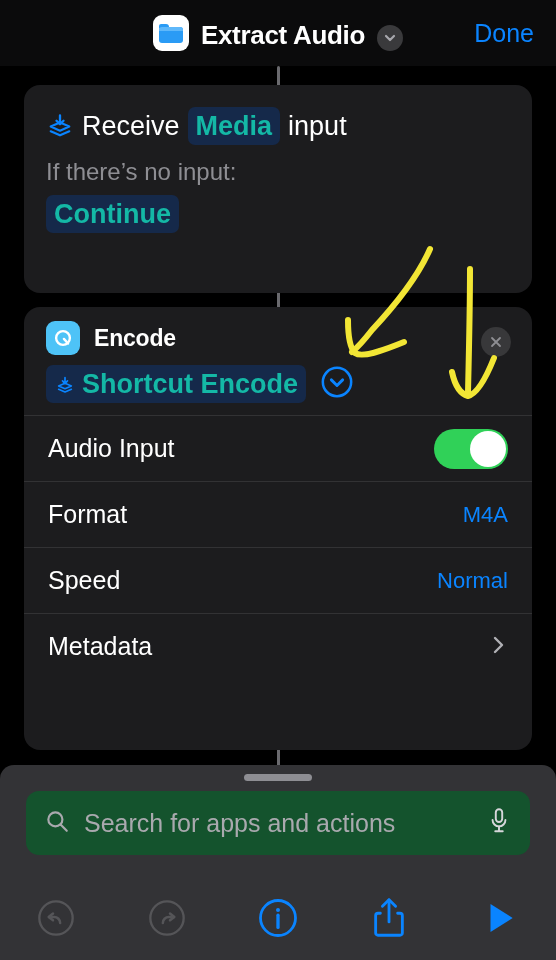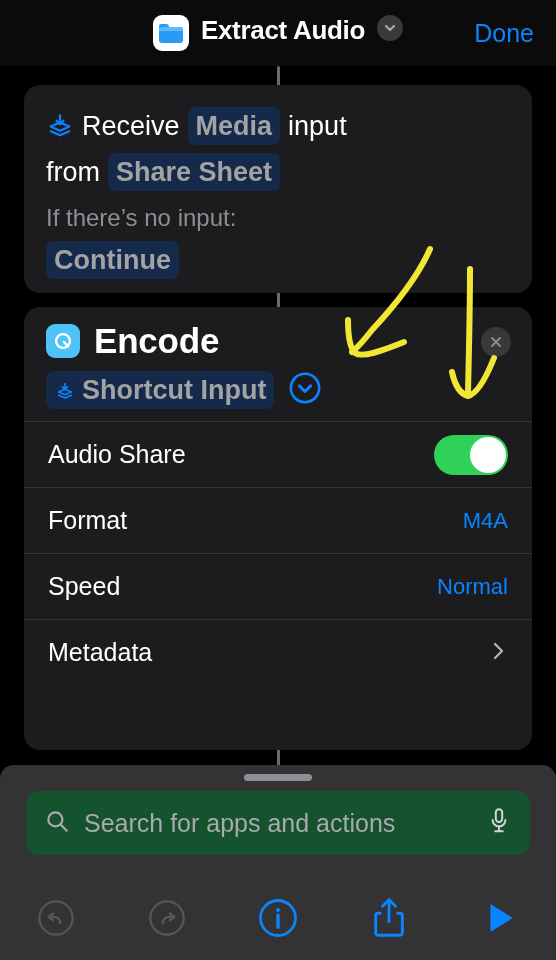--- a/index.html
+++ b/index.html
@@ -10,21 +10,21 @@
     overflow: hidden;
   }
   #root { position: relative; width: 556px; height: 960px; background: #000; }
 
   
   .header {
     position: absolute; top: 0; left: 0; width: 556px; height: 66px;
     background: #0b0b0c;
     display: flex; align-items: center; justify-content: center;
   }
-  .header-center { display: flex; align-items: flex-start; gap: 12px; }
+  .header-center { display: flex; align-items: flex-end; gap: 12px; }
   .files-icon {
     width: 36px; height: 36px; border-radius: 9px; background: #fff;
     display: flex; align-items: center; justify-content: center;
   }
   .folder {
     position: relative; width: 24px; height: 19px;
   }
   .folder .tab {
     position: absolute; left: 0; top: 0; width: 10px; height: 4px;
     background: #2a9bf5; border-radius: 2px 3px 0 0;
@@ -64,34 +64,34 @@
   
   #card-receive { top: 19px; height: 208px; padding: 18px 22px; }
   .rc-line {
     font-size: 27px; color: #fff; line-height: 46px; display: flex;
     align-items: center; flex-wrap: wrap; gap: 0 8px;
   }
   .stack-icon { display: inline-flex; align-items: center; }
   .chip {
     display: inline-flex; align-items: center; gap: 6px;
     background: #15294a; border-radius: 7px; padding: 1px 8px;
-    color: #a3a3a3; font-weight: bold; font-size: 27px; line-height: 36px;
+    color: #14b8a6; font-weight: bold; font-size: 27px; line-height: 36px;
   }
   .rc-sub { font-size: 24px; color: #8e8e93; margin-top: 6px; line-height: 34px; }
   .chip-row { margin-top: 6px; display: flex; }
 
   
   #card-encode { top: 241px; height: 443px; padding: 0; overflow: hidden; }
   .card-head { padding: 14px 20px 12px 22px; position: relative; }
   .head-row { display: flex; align-items: center; gap: 14px; }
   .app-icon { width: 34px; height: 34px; border-radius: 9px; flex: none;
               display: flex; align-items: center; justify-content: center; }
   .icon-encode { background: #4ec3f7; }
   .icon-save { background: #1b54b5; }
-  .card-title { font-size: 35px; font-weight: bold; color: #fff; letter-spacing: -0.2px; }
+  .card-title { font-size: 23px; font-weight: bold; color: #fff; letter-spacing: -0.2px; }
   .head-sub { display: flex; align-items: center; gap: 14px; margin-top: 10px; }
   .close-btn {
     position: absolute; right: 21px; top: 20px;
     width: 30px; height: 30px; border-radius: 50%; background: #38383a;
     display: flex; align-items: center; justify-content: center;
   }
   .row {
     height: 66px; display: flex; align-items: center; justify-content: space-between;
     padding: 0 24px; border-top: 1px solid #323234;
   }
@@ -171,24 +171,20 @@
           <svg width="28" height="28" viewBox="0 0 24 24">
             <path d="M12 3 L12 10 M9 7.5 L12 10.5 L15 7.5" fill="none" stroke="#0a84ff" stroke-width="2" stroke-linecap="round" stroke-linejoin="round"></path>
             <path d="M4 12.5 L12 16 L20 12.5 L12 9 Z" fill="none" stroke="#0a84ff" stroke-width="1.8" stroke-linejoin="round"></path>
             <path d="M4 16.5 L12 20 L20 16.5" fill="none" stroke="#0a84ff" stroke-width="1.8" stroke-linecap="round" stroke-linejoin="round"></path>
           </svg>
         </span>
         <span>Receive</span>
         <span class="chip">Media</span>
         <span>input</span>
       </div>
-      <div class="rc-line">
-        <span>from</span>
-        <span class="chip">Share Sheet</span>
-      </div>
       <div class="rc-sub">If there’s no input:</div>
       <div class="chip-row">
         <span class="chip">Continue</span>
       </div>
     </div>
 
     <div class="card" id="card-encode">
       <div class="card-head">
         <div class="head-row">
           <span class="app-icon icon-encode">
@@ -201,38 +197,38 @@
         </div>
         <div class="head-sub">
           <span class="chip">
             <span>
               <svg width="22" height="22" viewBox="0 0 24 24" style="vertical-align:-3px">
                 <path d="M12 4 L12 10 M9.3 7.6 L12 10.4 L14.7 7.6" fill="none" stroke="#0a84ff" stroke-width="1.9" stroke-linecap="round" stroke-linejoin="round"></path>
                 <path d="M5 13 L12 16 L19 13 L12 10 Z" fill="none" stroke="#0a84ff" stroke-width="1.7" stroke-linejoin="round"></path>
                 <path d="M5 16.6 L12 19.6 L19 16.6" fill="none" stroke="#0a84ff" stroke-width="1.7" stroke-linecap="round" stroke-linejoin="round"></path>
               </svg>
             </span>
-            <span>Shortcut Input</span>
+            <span>Shortcut Encode</span>
           </span>
           <span>
             <svg width="34" height="34" viewBox="0 0 24 24">
               <circle cx="12" cy="12" r="10" fill="none" stroke="#0a84ff" stroke-width="1.8"></circle>
               <path d="M8 10.5 L12 14.5 L16 10.5" fill="none" stroke="#0a84ff" stroke-width="2" stroke-linecap="round" stroke-linejoin="round"></path>
             </svg>
           </span>
         </div>
         <span class="close-btn">
           <svg width="16" height="16" viewBox="0 0 16 16">
             <path d="M4 4 L12 12 M12 4 L4 12" stroke="#8e8e93" stroke-width="1.8" stroke-linecap="round"></path>
           </svg>
         </span>
       </div>
 
       <div class="row">
-        <span class="row-label">Audio Share</span>
+        <span class="row-label">Audio Input</span>
         <span class="toggle">
             <span class="knob"></span>
           </span>
       </div>
 
       <div class="row">
         <span class="row-label">Format</span>
         <span class="row-value">M4A</span>
       </div>
 

